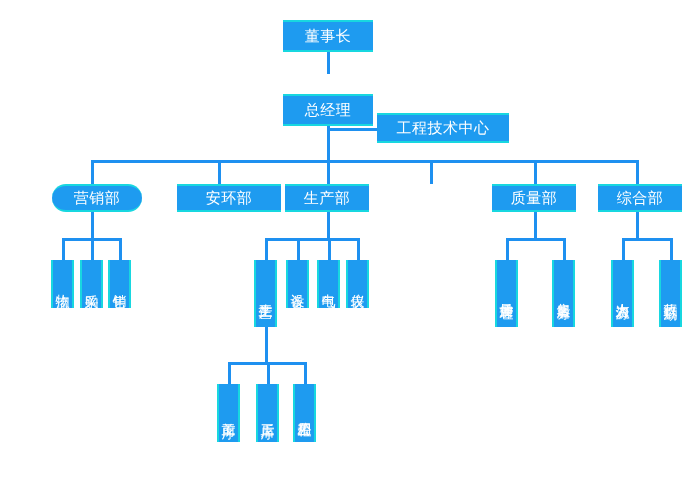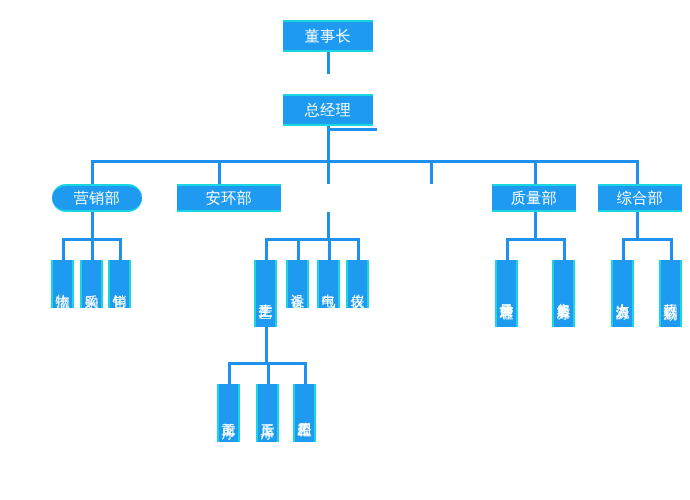--- a/index.html
+++ b/index.html
@@ -106,25 +106,27 @@
   <div class="ln v" style="left:265px; top:327px; height:35px;"></div>
   <div class="ln h" style="left:228px; top:362px; width:79px;"></div>
   <div class="ln v" style="left:228px; top:362px; height:22px;"></div>
   <div class="ln v" style="left:267px; top:362px; height:22px;"></div>
   <div class="ln v" style="left:304px; top:362px; height:22px;"></div>
 
   <div class="node h" style="left:283px; top:20px; width:90px; height:32px;">董事长</div>
 
   <div class="node h" style="left:283px; top:70px; width:90px; height:32px;margin-top:24px;">总经理</div>
 
+  <div class="node h" style="left:377px; top:113px; width:132px; height:30px;">工程技术中心</div>
 
   <div class="node h" style="left:52px; top:184px; width:90px; height:28px;border-radius:14px;">营销部</div>
 
   <div class="node h" style="left:177px; top:184px; width:104px; height:28px;">安环部</div>
 
+  <div class="node h" style="left:285px; top:184px; width:84px; height:28px;">生产部</div>
 
 
   <div class="node h" style="left:492px; top:184px; width:84px; height:28px;">质量部</div>
 
   <div class="node h" style="left:598px; top:184px; width:84px; height:28px;">综合部</div>
 
   <div class="node v" style="left:51px; top:260px; width:23px; height:48px;">物流</div>
   <div class="node v" style="left:80px; top:260px; width:23px; height:48px;">采购</div>
   <div class="node v" style="left:108px; top:260px; width:23px; height:48px;">销售</div>
 

